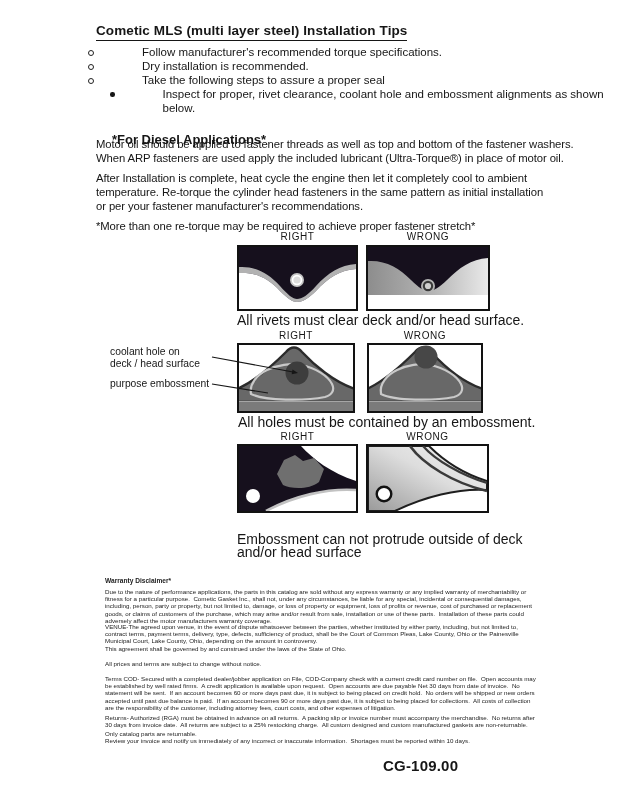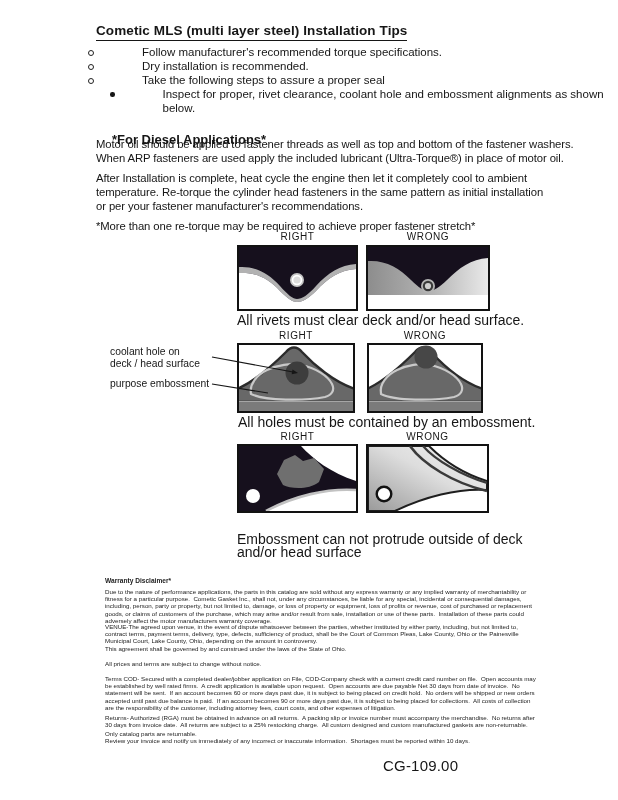--- a/index.html
+++ b/index.html
@@ -179,15 +179,15 @@
   <div class="abs fp" style="left:105px;top:675px;">Terms COD- Secured with a completed dealer/jobber application on File, COD-Company check with a current credit card number on file.  Open accounts may
 be established by well rated firms.  A credit application is available upon request.  Open accounts are due payable Net 30 days from date of invoice.  No
 statement will be sent.  If an account becomes 60 or more days past due, it is subject to being placed on credit hold.  No orders will be shipped or new orders
 accepted until past due balance is paid.  If an account becomes 90 or more days past due, it is subject to being placed for collections.  All costs of collection
 are the responsibility of the customer, including attorney fees, court costs, and other expenses of litigation.</div>
   <div class="abs fp" style="left:105px;top:714px;">Returns- Authorized (RGA) must be obtained in advance on all returns.  A packing slip or invoice number must accompany the merchandise.  No returns after
 30 days from invoice date.  All returns are subject to a 25% restocking charge.  All custom designed and custom manufactured gaskets are non-returnable.</div>
   <div class="abs fp" style="left:105px;top:730px;">Only catalog parts are returnable.
 Review your invoice and notify us immediately of any incorrect or inaccurate information.  Shortages must be reported within 10 days.</div>
 
-  <div class="abs pgnum" style="left:383px;top:757px;">CG-109.00</div>
+  <div class="abs pgnum" style="left:383px;top:757px;font-weight:bold;">CG-109.00</div>
 
 </div>
 
 </body></html>

